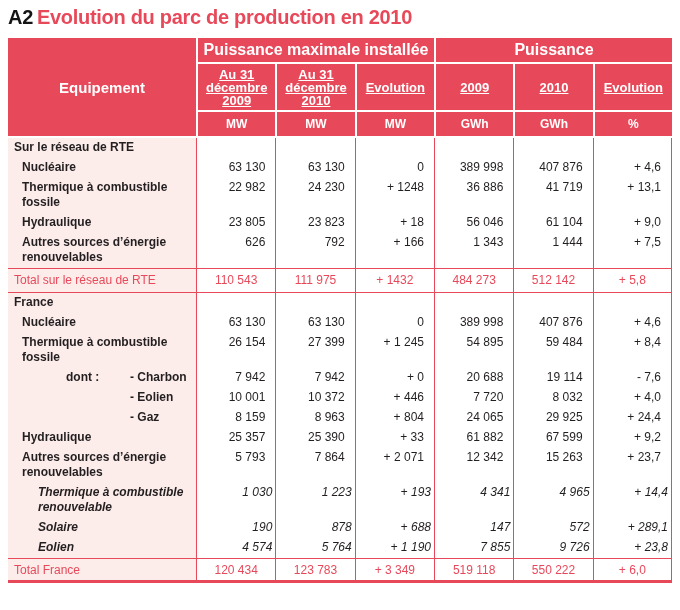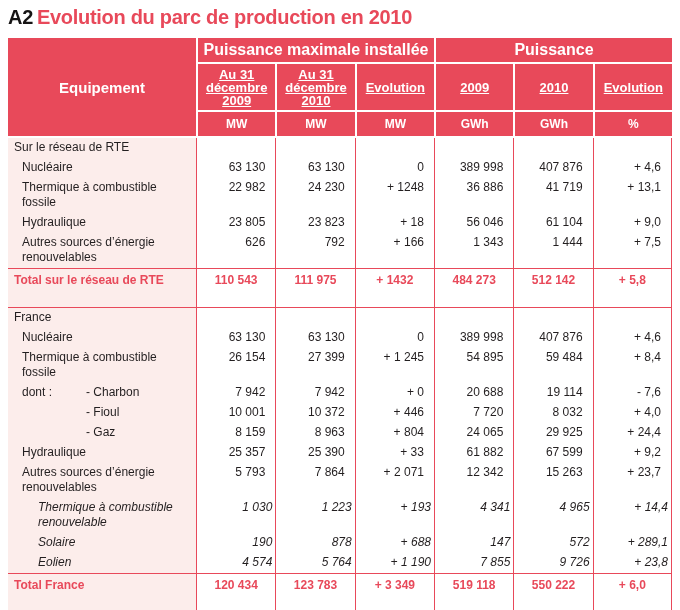--- a/index.html
+++ b/index.html
@@ -24,44 +24,44 @@
   thead th{
     background:var(--red);color:#ffffff;font-weight:bold;text-align:center;
     vertical-align:middle;padding:0;border-left:2px solid #ffffff;border-bottom:2px solid #ffffff;
   }
   th.eq-cell{border-left:none;font-size:15px;}
   th.group-cell{height:26px;font-size:16px;}
   th.sub-cell{height:48px;font-size:13px;line-height:13px;white-space:pre-line;text-decoration:underline;}
   th.unit-cell{height:26px;font-size:12px;}
 
   tbody td{font-size:12px;line-height:15px;vertical-align:top;padding:2px 0 0 0;}
-  td.label-cell{background:var(--pink);white-space:pre-line;padding-left:14px;}
+  td.label-cell{background:var(--pink);white-space:pre-line;padding-left:14px;font-weight:bold;}
   td.val{text-align:right;padding-right:10px;border-left:1px solid var(--red);}
   td.val:last-child{border-right:1px solid var(--red);}
 
   tr.r-section td{height:20px;}
   tr.r-section .label-cell{padding-left:6px;}
   tr.r-item td{height:20px;}
   tr.r-item2 td{height:35px;}
   tr.r-dont td{height:20px;}
   tr.r-italic td{height:20px;}
   tr.r-italic2 td{height:35px;}
   tr.r-italic td, tr.r-italic2 td{font-style:italic;}
   tr.r-italic .label-cell, tr.r-italic2 .label-cell{padding-left:30px;}
   tr.r-italic .val, tr.r-italic2 .val{padding-right:3px;}
 
   tr.r-total td{
-    height:40px;color:var(--red);font-weight:bold;padding-top:4px;
+    height:25px;color:var(--red);font-weight:normal;padding-top:4px;
     border-top:1px solid var(--red);border-bottom:1px solid var(--red);
   }
   tr.r-total .label-cell{padding-left:6px;}
   tr.r-total .val{text-align:center;padding-right:0;}
   tr.r-final td{border-bottom:3px solid var(--red);}
 
-  .dont-prefix{display:inline-block;width:64px;}
+  .dont-prefix{display:inline-block;width:64px;margin-left:44px;}
 </style>
 </head>
 <body>
 
 <div class="page">
   <div class="page-title">
     <span class="title-prefix">A2</span><span class="title-main">Evolution du parc de production en 2010</span>
   </div>
 
   <table class="data-table">
@@ -189,21 +189,21 @@
         <tr class="r-dont">
           <td class="label-cell"><span class="dont-prefix">dont :</span><span>- Charbon</span></td>
           <td class="val">7 942</td>
           <td class="val">7 942</td>
           <td class="val">+ 0</td>
           <td class="val">20 688</td>
           <td class="val">19 114</td>
           <td class="val">- 7,6</td>
         </tr>
         <tr class="r-dont">
-          <td class="label-cell"><span class="dont-prefix"></span><span>- Fioul</span></td>
+          <td class="label-cell"><span class="dont-prefix"></span><span>- Eolien</span></td>
           <td class="val">10 001</td>
           <td class="val">10 372</td>
           <td class="val">+ 446</td>
           <td class="val">7 720</td>
           <td class="val">8 032</td>
           <td class="val">+ 4,0</td>
         </tr>
         <tr class="r-dont">
           <td class="label-cell"><span class="dont-prefix"></span><span>- Gaz</span></td>
           <td class="val">8 159</td>

